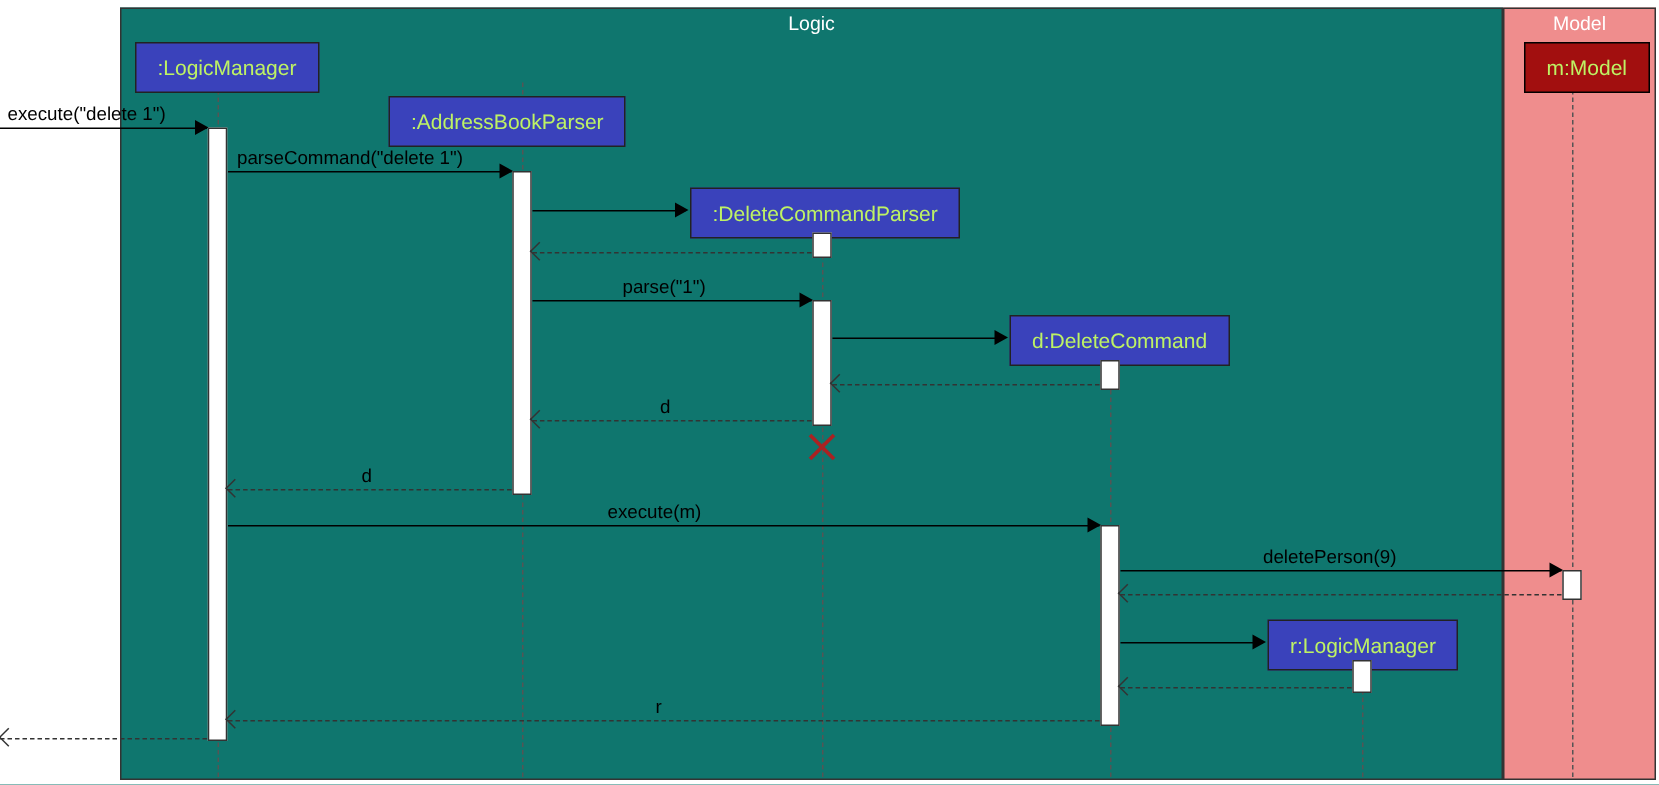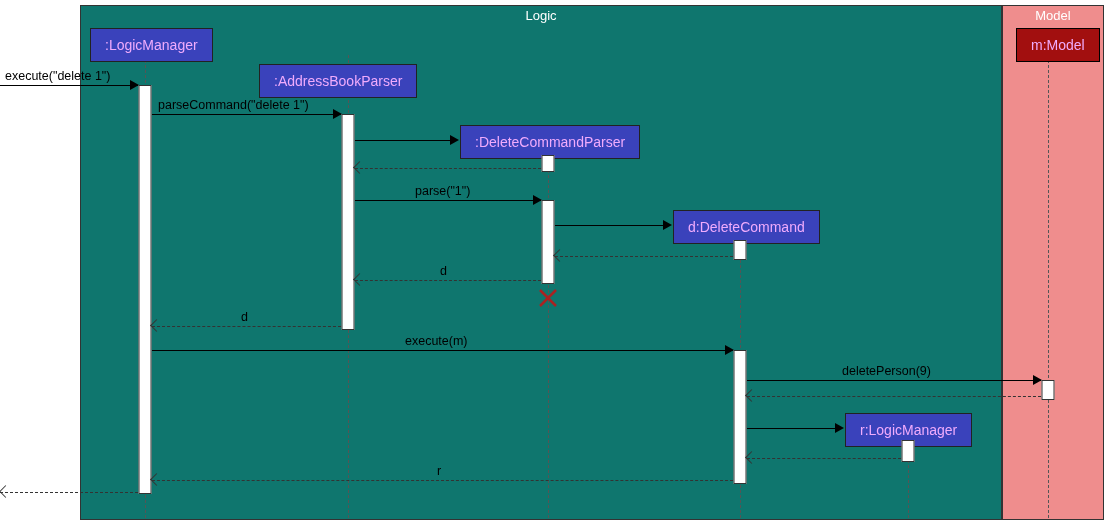--- a/index.html
+++ b/index.html
@@ -35,21 +35,21 @@
       top: 2px;
       left: 50%;
       transform: translateX(-50%);
       font-size: 13px;
       color: #fff;
       font-weight: normal;
     }
     .participant {
       position: absolute;
       padding: 8px 14px;
-      color: #f0abfc;
+      color: #bef264;
       font-size: 14px;
       text-align: center;
       white-space: nowrap;
     }
     .participant-blue {
       background: #3a42bb;
       border: 1px solid #222;
     }
     .participant-red {
       background: #a20f0f;

